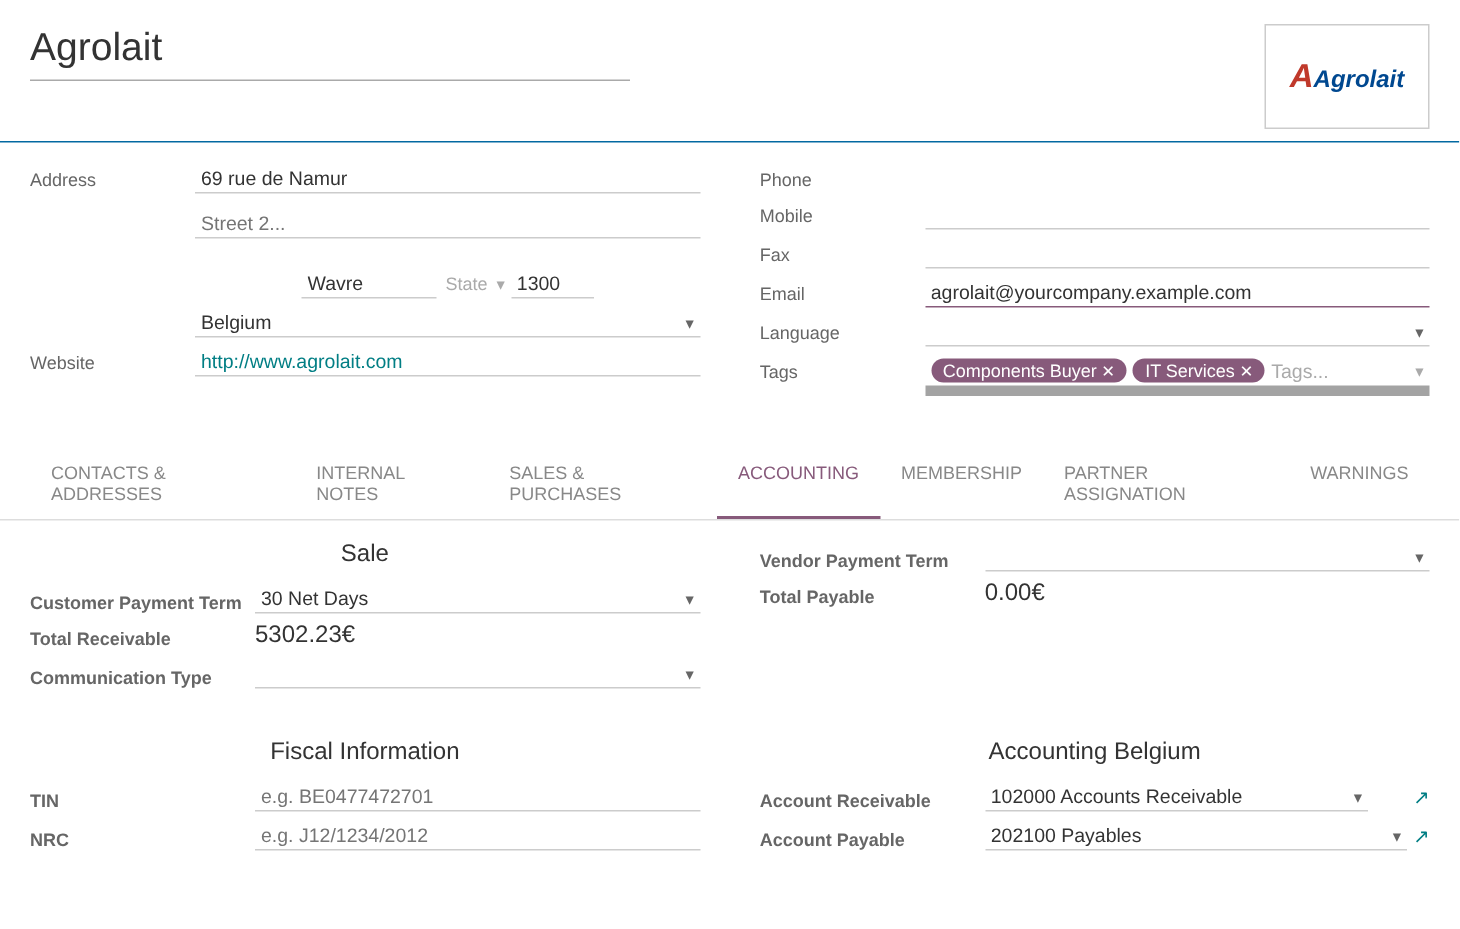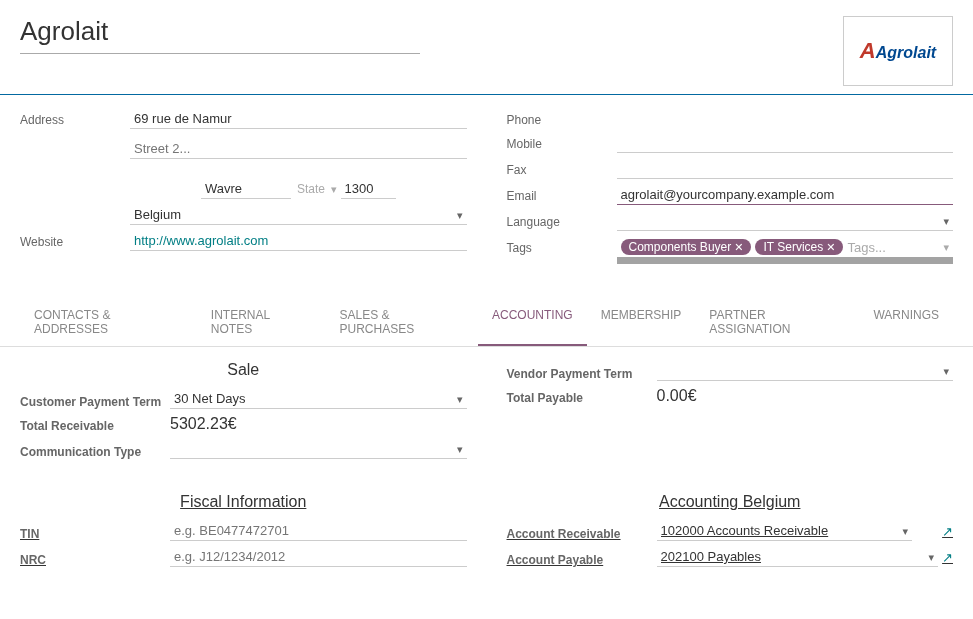--- a/index.html
+++ b/index.html
@@ -58,21 +58,21 @@
     .section-right { flex: 1; }
 
     .section-title { font-size: 16px; font-weight: 400; color: #333; margin-bottom: 10px; text-align: center; }
     .section-field-row { display: flex; align-items: flex-end; margin-bottom: 6px; }
     .section-field-label { font-size: 12px; color: #666; min-width: 150px; font-weight: 600; }
     .section-field-value { font-size: 16px; color: #333; }
     .section-field-input-wrap { flex: 1; }
 
     
     .fiscal-section { margin-top: 14px; padding: 0 20px; }
-    .fiscal-columns { display: flex; gap: 40px; text-decoration: underline; }
+    .fiscal-columns { display: flex; gap: 40px; }
     .fiscal-left { flex: 1; }
     .fiscal-right { flex: 1; }
 
     
     .account-row { display: flex; align-items: center; gap: 4px; }
     .account-select-wrap { position: relative; flex: 1; display: flex; align-items: center; }
     .account-select-wrap::after { content: '▾'; position: absolute; right: 4px; color: #666; pointer-events: none; font-size: 11px; }
     .ext-link-icon { color: #017e84; font-size: 13px; cursor: pointer; }
 
     .state-label { font-size: 12px; color: #aaa; padding: 0 2px; }

